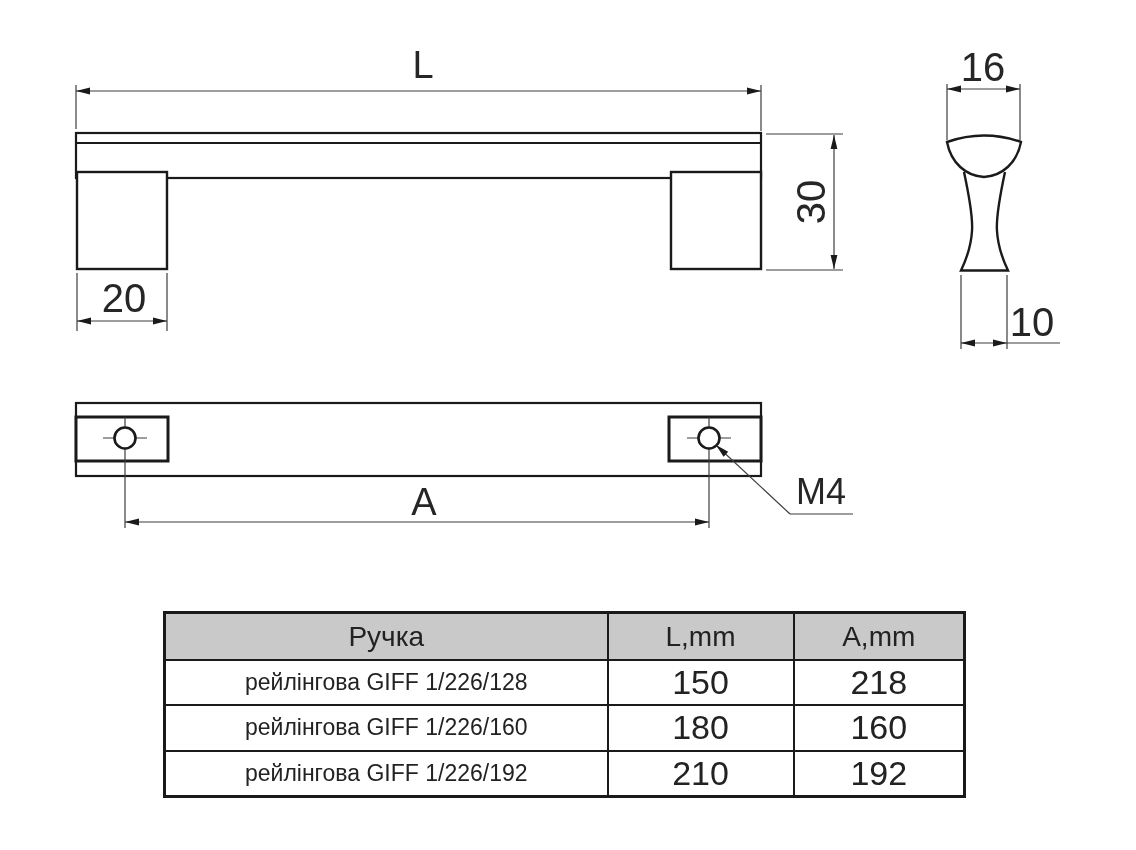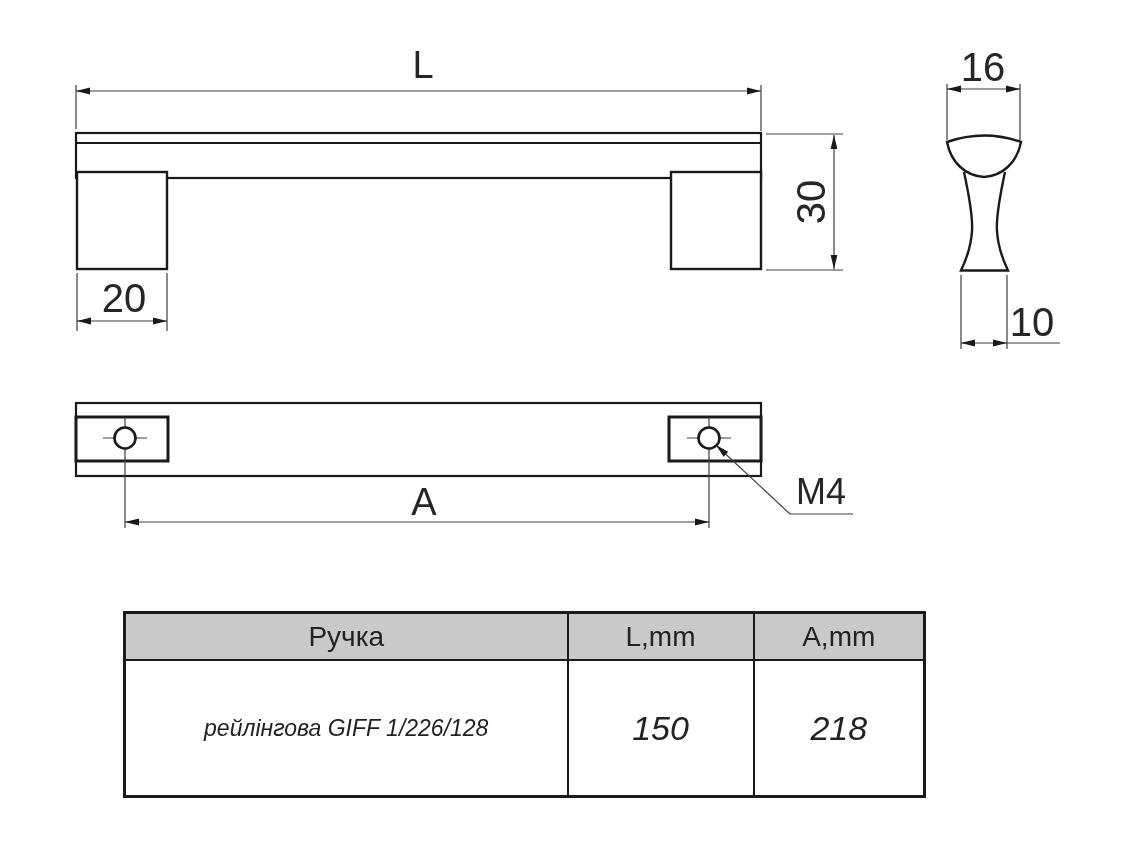--- a/index.html
+++ b/index.html
@@ -9,23 +9,23 @@
   .part{fill:#ffffff;stroke:#1a1a1a;}
   .thin{stroke:#3d3d3d;stroke-width:1.2;fill:none;}
   .arrow{fill:#1a1a1a;stroke:none;}
   .dim-text{fill:#262626;}
   .big{font-size:38px;}
   .num{font-size:40px;}
   .m4{font-size:36px;}
   table.spec{position:absolute;left:123px;top:611px;width:800px;height:187px;
              border-collapse:collapse;table-layout:fixed;background:#ffffff;}
   table.spec,table.spec th,table.spec td{border:2px solid #1a1a1a;}
-  table.spec{border:3px solid #1a1a1a;}
+  table.spec{border:3px solid #1a1a1a;margin-left:40px;}
   table.spec th{background:#c9c9c9;font-weight:normal;font-size:28px;color:#222222;height:43px;}
-  table.spec td{text-align:center;vertical-align:middle;color:#222222;font-style:italic;}
+  table.spec td{text-align:center;vertical-align:middle;color:#222222;}
   td.name-cell{font-size:23px;}
   td.num-cell{font-size:34px;}
 </style>
 </head>
 <body>
 
 <div class="page">
 
   <svg class="drawing" width="1136" height="610" viewBox="0 0 1136 610">
 
@@ -116,16 +116,26 @@
         <th>L,mm</th>
         <th>A,mm</th>
       </tr>
     </thead>
     <tbody>
       <tr>
         <td class="name-cell">рейлінгова GIFF 1/226/128</td>
         <td class="num-cell">150</td>
         <td class="num-cell">218</td>
       </tr>
+      <tr>
+        <td class="name-cell">рейлінгова GIFF 1/226/160</td>
+        <td class="num-cell">180</td>
+        <td class="num-cell">160</td>
+      </tr>
+      <tr>
+        <td class="name-cell">рейлінгова GIFF 1/226/192</td>
+        <td class="num-cell">210</td>
+        <td class="num-cell">192</td>
+      </tr>
     </tbody>
   </table>
 
 </div>
 
 </body></html>

